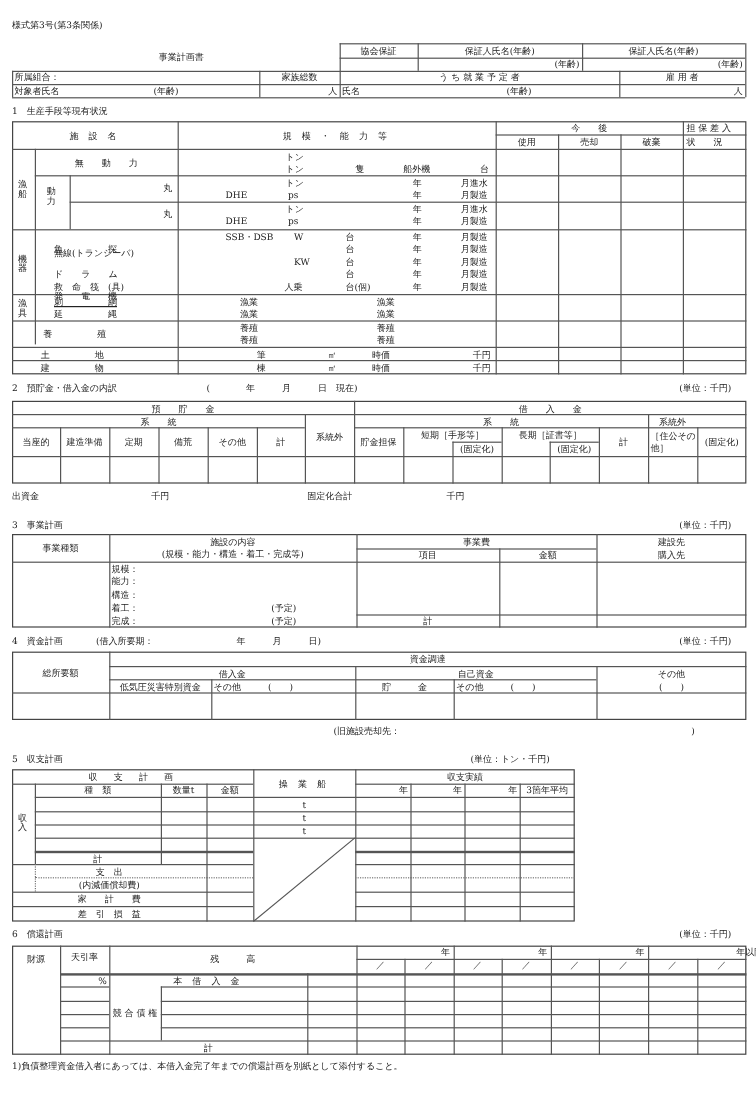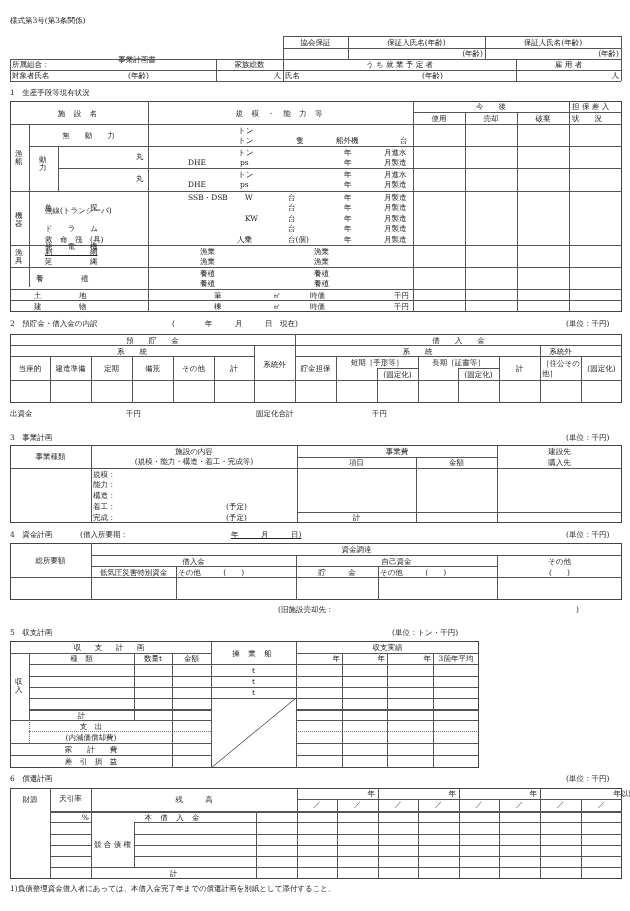--- a/index.html
+++ b/index.html
@@ -11,21 +11,21 @@
   .box { position:absolute; border:1px solid #444; box-sizing:border-box; }
   .dot { position:absolute; height:0; border-top:1px dotted #777; }
   .c { text-align:center; }
   .r { text-align:right; }
   .sp2 { letter-spacing:3px; }
 </style>
 </head>
 <body>
 
 <div class="abs" style="left:10px;top:17px;">様式第3号(第3条関係)</div>
-<div class="abs c" style="left:2px;top:44px;width:270px;margin-top:12px;">事業計画書</div>
+<div class="abs c" style="left:16px;top:44px;width:270px;">事業計画書</div>
 
 <div class="hl" style="left:283px;top:36px;width:338px;"></div>
 <div class="hl" style="left:283px;top:48px;width:338px;"></div>
 <div class="hl" style="left:10px;top:59px;width:611px;"></div>
 <div class="hl" style="left:10px;top:70px;width:611px;"></div>
 <div class="hl" style="left:10px;top:81px;width:611px;"></div>
 <div class="vl" style="left:283px;top:36px;height:45px;"></div>
 <div class="vl" style="left:348px;top:36px;height:23px;"></div>
 <div class="vl" style="left:485px;top:36px;height:23px;"></div>
 <div class="vl" style="left:621px;top:36px;height:45px;"></div>
@@ -241,21 +241,21 @@
 <div class="abs" style="left:93px;top:481px;">能力：</div>
 <div class="abs" style="left:93px;top:492px;">構造：</div>
 <div class="abs" style="left:93px;top:503px;">着工：</div>
 <div class="abs" style="left:93px;top:514px;">完成：</div>
 <div class="abs" style="left:226px;top:503px;">(予定)</div>
 <div class="abs" style="left:226px;top:514px;">(予定)</div>
 <div class="abs c" style="left:297px;top:514px;width:119px;">計</div>
 
 <div class="abs" style="left:10px;top:531px;">4　資金計画</div>
 <div class="abs" style="left:80px;top:531px;">(借入所要期：</div>
-<div class="abs" style="left:231px;top:531px;text-decoration:underline;">年　　　月　　　日)</div>
+<div class="abs" style="left:197px;top:531px;">年　　　月　　　日)</div>
 <div class="abs" style="left:566px;top:531px;">(単位：千円)</div>
 
 <div class="box" style="left:10px;top:543px;width:612px;height:57px;"></div>
 <div class="hl" style="left:91px;top:555px;width:531px;"></div>
 <div class="hl" style="left:91px;top:566px;width:406px;"></div>
 <div class="hl" style="left:10px;top:577px;width:612px;"></div>
 <div class="vl" style="left:91px;top:543px;height:57px;"></div>
 <div class="vl" style="left:176px;top:566px;height:34px;"></div>
 <div class="vl" style="left:296px;top:555px;height:45px;"></div>
 <div class="vl" style="left:378px;top:566px;height:34px;"></div>

